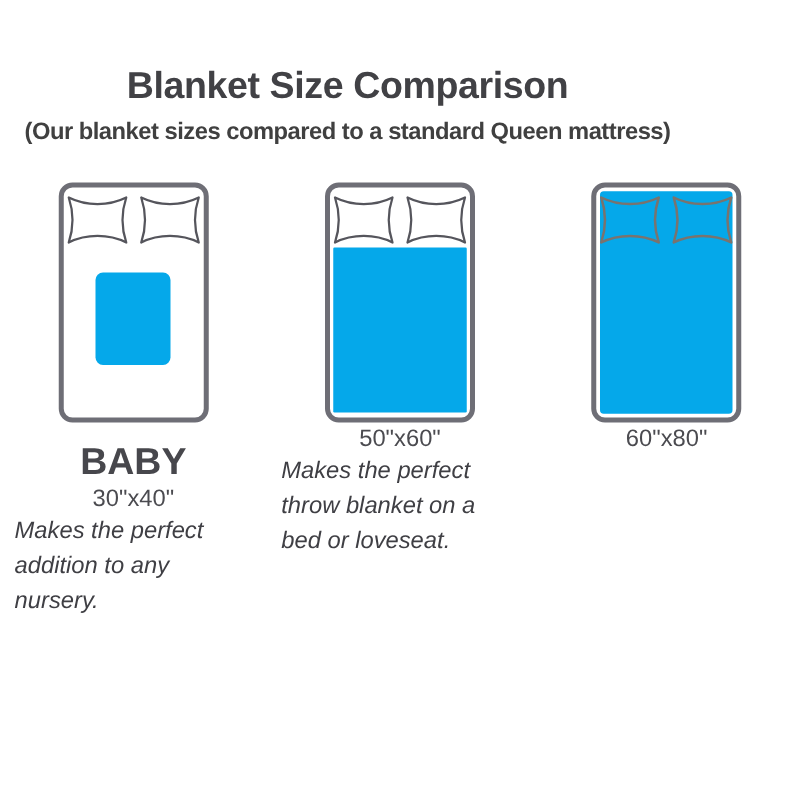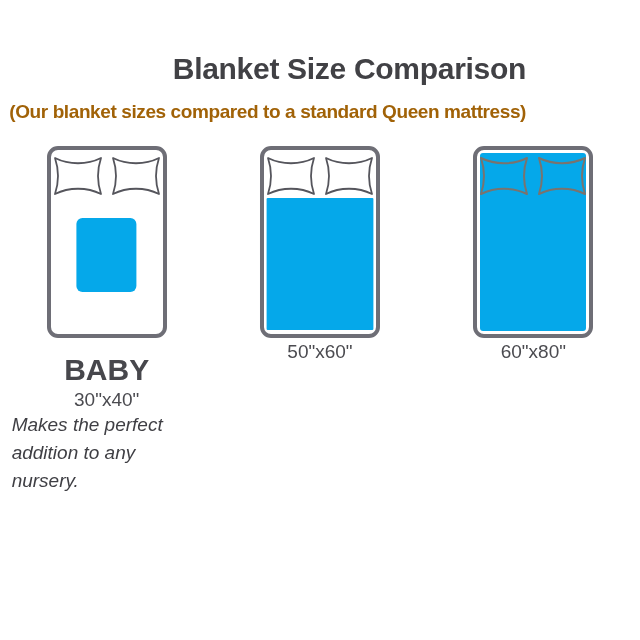--- a/index.html
+++ b/index.html
@@ -9,35 +9,35 @@
     font-family: "Liberation Sans", sans-serif;
     overflow: hidden;
   }
   #page {
     position: relative;
     width: 640px; height: 640px;
     background: #ffffff;
   }
 
   
-  .header { position: absolute; top: 52px; left: 0; width: 526px; text-align: right; }
+  .header { position: absolute; top: 52px; left: 15px; width: 526px; text-align: center; }
   .title {
     font-size: 30px;
     font-weight: 700;
     color: #414145;
     letter-spacing: -0.3px;
     line-height: 34px;
   }
   .subtitle {
     font-size: 19px;
     font-weight: 700;
-    color: #a16207;
+    color: #404040;
     letter-spacing: -0.4px;
     line-height: 24px;
-    margin-top: 14px;
+    margin-top: 8px;
   }
 
   
   .columns {
     position: absolute;
     top: 146px; left: 0;
     width: 640px;
     display: flex;
   }
   .col { width: 213.333px; display: flex; flex-direction: column; align-items: center; }
@@ -103,20 +103,21 @@
     <div class="col">
       <div class="bed-wrap">
         <svg class="bed-svg" viewBox="0 0 120 192">
           <rect x="2" y="2" width="116" height="188" rx="9" ry="9" fill="#ffffff" stroke="#6E6E76" stroke-width="4"></rect>
           <path d="M8 12 C22 19, 40 19, 54 12 C50 24, 50 36, 54 48 C40 41, 22 41, 8 48 C12 36, 12 24, 8 12 Z" fill="#ffffff" stroke="#55555C" stroke-width="1.8" stroke-linejoin="round"></path>
           <path d="M66 12 C80 19, 98 19, 112 12 C108 24, 108 36, 112 48 C98 41, 80 41, 66 48 C70 36, 70 24, 66 12 Z" fill="#ffffff" stroke="#55555C" stroke-width="1.8" stroke-linejoin="round"></path>
           <rect x="6.6" y="52" width="106.8" height="132" rx="1" ry="1" fill="#05A8EA"></rect>
         </svg>
       </div>
       <div class="size-dims">50"x60"</div>
+      <div class="desc">Makes the perfect throw blanket on a bed or loveseat.</div>
     </div>
 
     <div class="col">
       <div class="bed-wrap">
         <svg class="bed-svg" viewBox="0 0 120 192">
           <rect x="2" y="2" width="116" height="188" rx="9" ry="9" fill="#ffffff" stroke="#6E6E76" stroke-width="4"></rect>
           <rect x="7" y="7" width="106" height="178" rx="3" ry="3" fill="#05A8EA"></rect>
           <path d="M8 12 C22 19, 40 19, 54 12 C50 24, 50 36, 54 48 C40 41, 22 41, 8 48 C12 36, 12 24, 8 12 Z" fill="none" stroke="#7A736E" stroke-width="2" stroke-linejoin="round"></path>
           <path d="M66 12 C80 19, 98 19, 112 12 C108 24, 108 36, 112 48 C98 41, 80 41, 66 48 C70 36, 70 24, 66 12 Z" fill="none" stroke="#7A736E" stroke-width="2" stroke-linejoin="round"></path>
         </svg>

